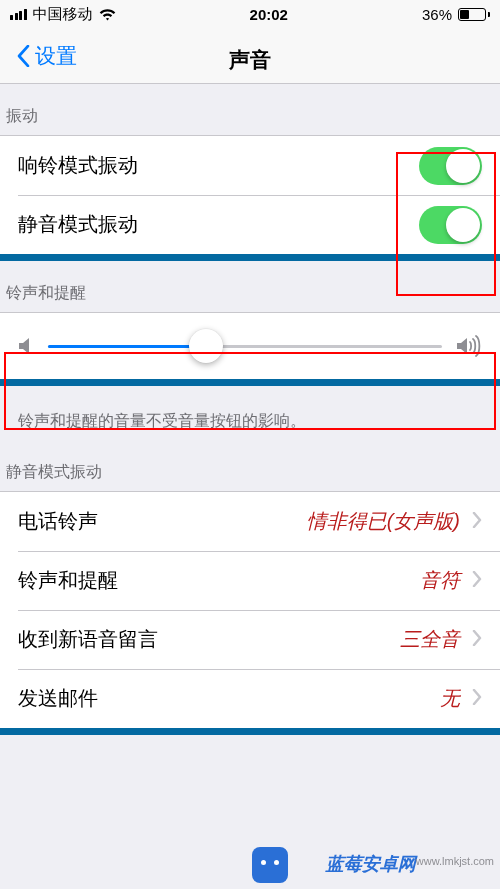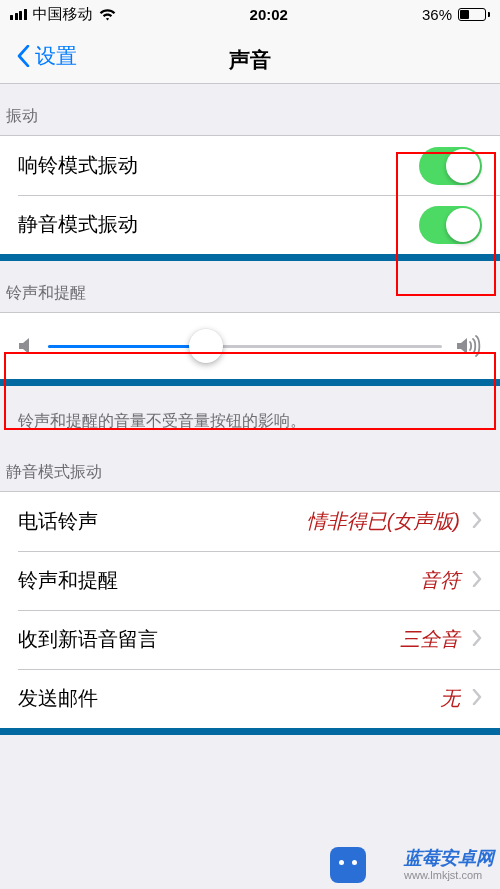--- a/index.html
+++ b/index.html
@@ -50,21 +50,21 @@
   .hl { position: absolute; border: 2.5px solid #f00; pointer-events: none; }
   .hl1 { left: 396px; top: 152px; width: 100px; height: 144px; }
   .hl2 { left: 4px; top: 352px; width: 492px; height: 78px; }
   
   
   .watermark { position: absolute; right: 6px; bottom: 6px; display: flex; align-items: center; gap: 6px; }
   .wm-badge { width: 36px; height: 36px; background: #2a6fd6; border-radius: 8px; position: relative; }
   .wm-badge::before, .wm-badge::after { content: ""; position: absolute; background: #fff; border-radius: 50%; }
   .wm-badge::before { width: 5px; height: 5px; left: 9px; top: 13px; }
   .wm-badge::after { width: 5px; height: 5px; right: 9px; top: 13px; }
-  .wm-text { display: flex; flex-direction: column; line-height: 1.1; margin-left: 32px; }
+  .wm-text { display: flex; flex-direction: row; line-height: 1.1; margin-left: 32px; }
   .wm-text .t1 { font-size: 18px; font-weight: 700; color: #2a6fd6; font-style: italic; }
   .wm-text .t2 { font-size: 11px; color: #8e8e93; }
 </style>
 </head>
 <body>
 
 <div class="status-bar">
   <div class="status-left">
     <span class="signal-bars">
       <span class="sbar"></span>

